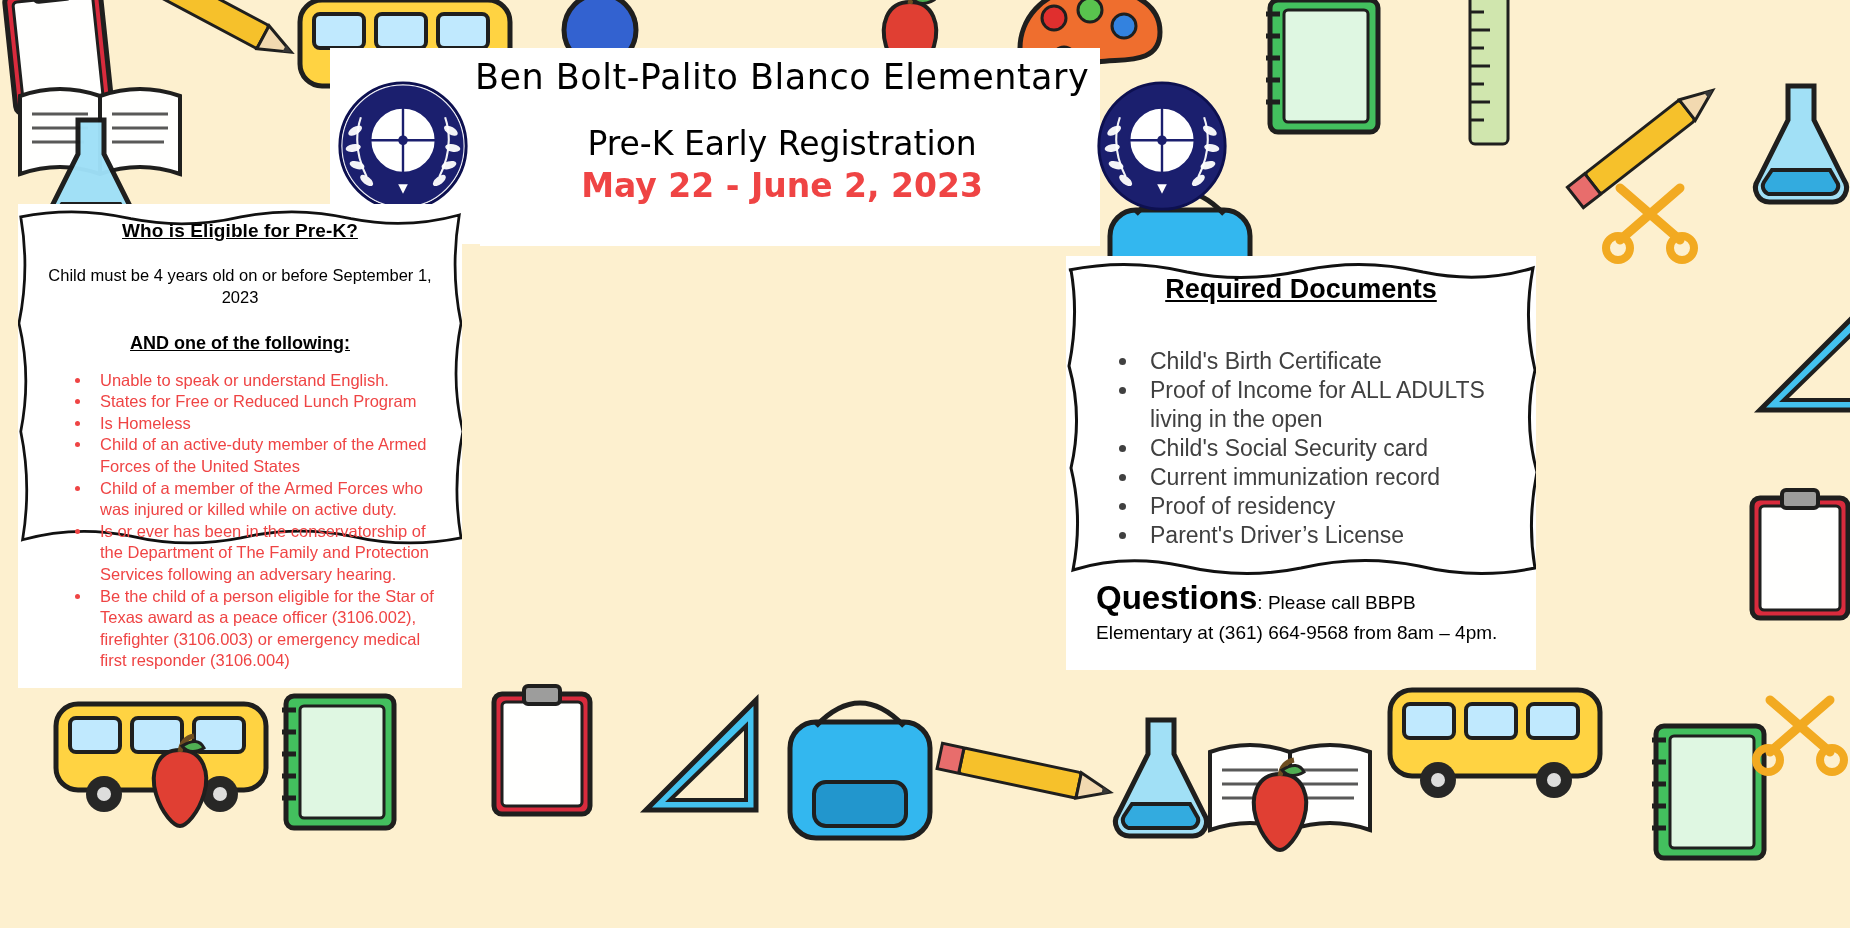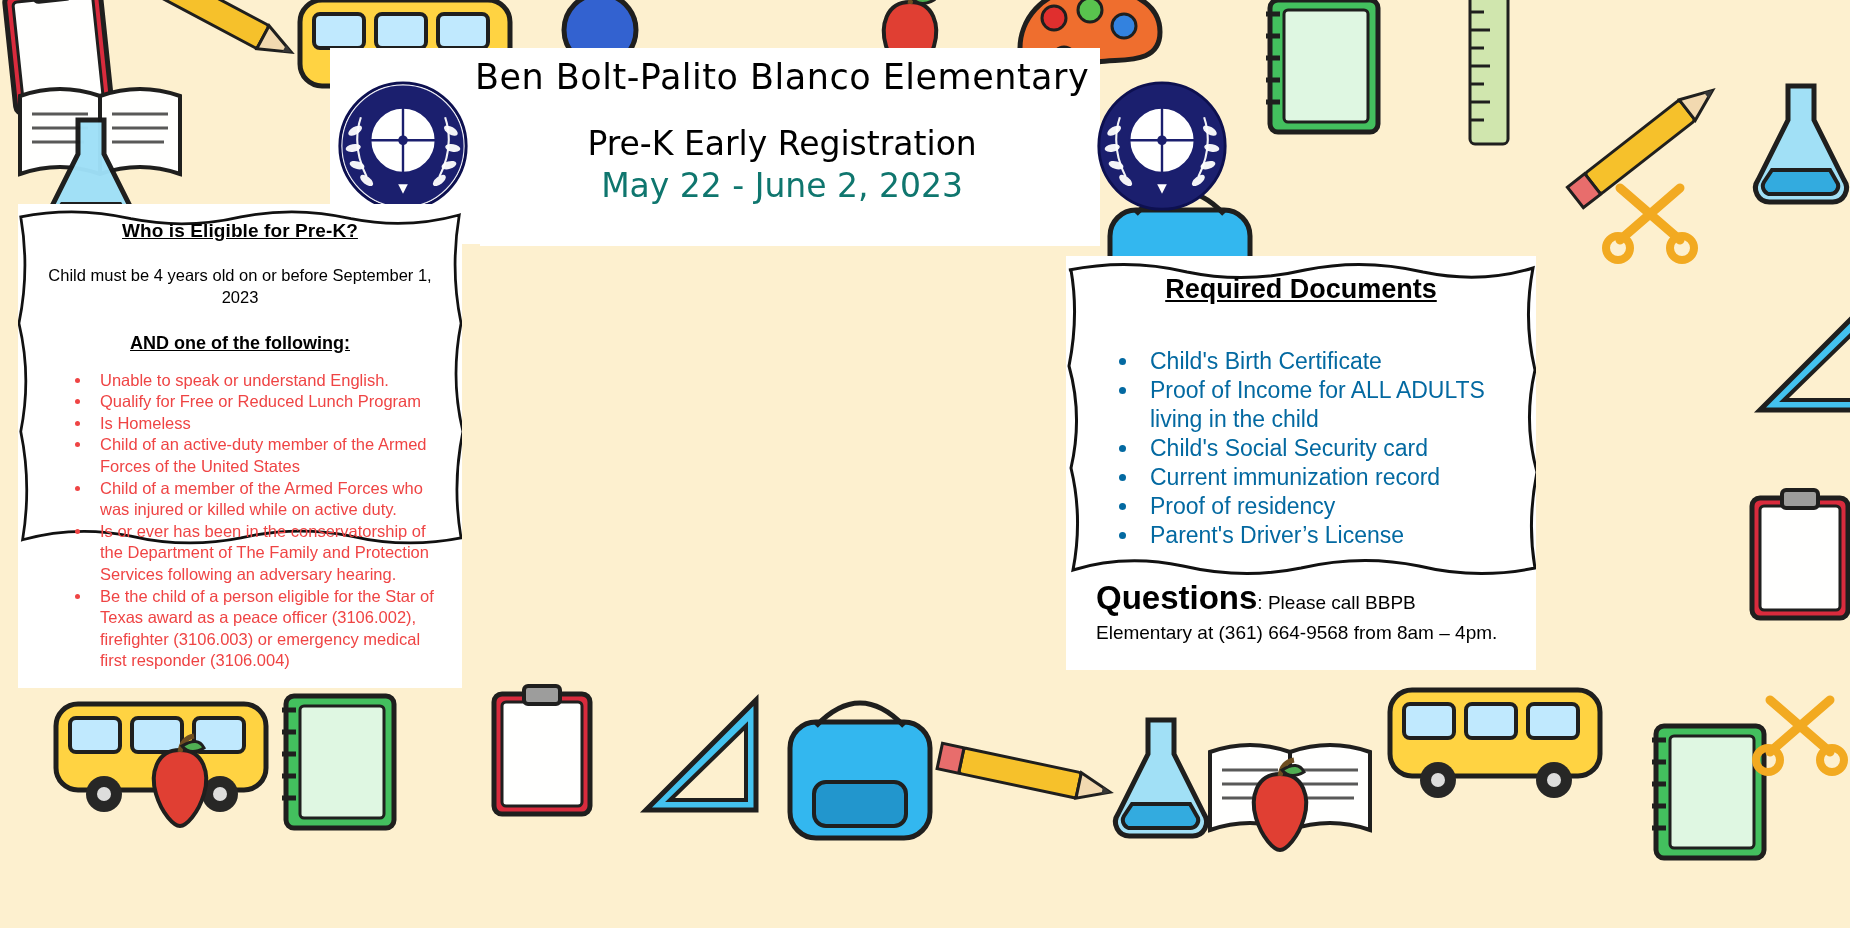--- a/index.html
+++ b/index.html
@@ -40,21 +40,21 @@
     white-space: nowrap; line-height: 1.35;
   }
   .hdr-line2 {
     font-family: "DejaVu Sans", sans-serif;
     font-size: 33px; color: #000; margin-top: 22px; line-height: 1.28;
     white-space: nowrap;
     text-align: center;
   }
   .hdr-line3 {
     font-family: "DejaVu Sans", sans-serif;
-    font-size: 33px; color: #0f766e; line-height: 1.28; white-space: nowrap;
+    font-size: 33px; color: #ef4444; line-height: 1.28; white-space: nowrap; font-weight: bold;
   }
   
   .header-extend {
     position: absolute; left: 480px; top: 48px;
     width: 620px; height: 198px; background:#fff; z-index: 4;
   }
 
   
   .crest { width: 134px; height: 134px; position: relative; }
 
@@ -126,21 +126,21 @@
   #panel-docs {
     left: 1066px; top: 256px; width: 470px; height: 414px;
   }
   #panel-docs .panel-inner { padding: 18px 16px 10px 16px; }
   .docs-title {
     text-align: center; font-weight: bold; font-size: 27px;
     text-decoration: underline; color: #000; margin-bottom: 42px;
   }
   ul.docs-list { list-style: disc; padding-left: 58px; margin: 0; }
   ul.docs-list li {
-    font-size: 23px; line-height: 1.26; color: #0369a1; padding-left: 10px;
+    font-size: 23px; line-height: 1.26; color: #404040; padding-left: 10px;
   }
   .questions {
     margin-top: 26px; padding: 0 8px 0 14px;
     font-size: 19px; line-height: 1.35; color: #000;
   }
   .questions b { font-size: 33px; font-weight: bold; }
 </style>
 </head>
 <body>
 
@@ -328,21 +328,21 @@
     <path d="M3 14 q60 -12 120 2 q60 12 120 -2 q60 -12 120 2 q60 12 118 -4
              q-10 60 2 118 q-12 60 2 118 q-12 58 -2 116 q-60 12 -120 -2 q-60 -12 -120 2
              q-60 12 -120 -2 q-60 -12 -118 4 q10 -60 -2 -118 q12 -60 -2 -118 q12 -58 2 -116 z" fill="#ffffff" stroke="#111111" stroke-width="3"></path>
   </svg>
   <div class="panel-inner">
     <div class="elig-title">Who is Eligible for Pre-K?</div>
     <div class="elig-intro">Child must be 4 years old on or before September 1, 2023</div>
     <div class="elig-sub">AND one of the following:</div>
     <ul class="elig-list">
       <li>Unable to speak or understand English.</li>
-      <li>Qualify for Free or Reduced Lunch Program</li>
+      <li>States for Free or Reduced Lunch Program</li>
       <li>Is Homeless</li>
       <li>Child of an active-duty member of the Armed Forces of the United States</li>
       <li>Child of a member of the Armed Forces who was injured or killed while on active duty.</li>
       <li>Is or ever has been in the conservatorship of the Department of The Family and Protection Services following an adversary hearing.</li>
       <li>Be the child of a person eligible for the Star of Texas award as a peace officer (3106.002), firefighter (3106.003) or emergency medical first responder (3106.004)</li>
     </ul>
   </div>
 </div>
 
 <div id="panel-register">
@@ -400,21 +400,21 @@
 <div class="panel" id="panel-docs">
   <svg class="wavy-frame" viewBox="0 0 470 414" preserveAspectRatio="none" xmlns="http://www.w3.org/2000/svg">
     <path d="M3 14 q60 -12 118 2 q58 12 118 -2 q58 -12 118 2 q58 12 110 -4
              q-10 52 2 102 q-12 52 2 102 q-10 50 -2 96 q-58 12 -116 -2 q-58 -12 -118 2
              q-58 12 -118 -2 q-58 -12 -110 4 q10 -52 -2 -102 q12 -52 -2 -102 q10 -50 2 -96 z" fill="#ffffff" stroke="#111111" stroke-width="3"></path>
   </svg>
   <div class="panel-inner">
     <div class="docs-title">Required Documents</div>
     <ul class="docs-list">
       <li>Child's Birth Certificate</li>
-      <li>Proof of Income for ALL ADULTS living in the child</li>
+      <li>Proof of Income for ALL ADULTS living in the open</li>
       <li>Child's Social Security card</li>
       <li>Current immunization record</li>
       <li>Proof of residency</li>
       <li>Parent's Driver’s License</li>
     </ul>
     <div class="questions">
       <b>Questions</b><span>: Please call BBPB Elementary at (361) 664-9568 from 8am – 4pm.</span>
     </div>
   </div>
 </div>

